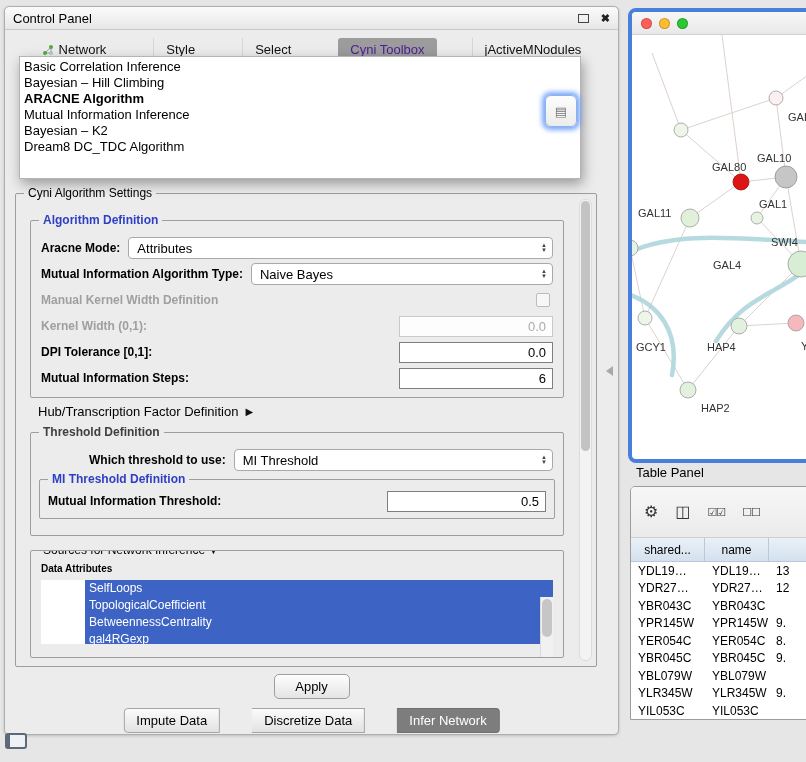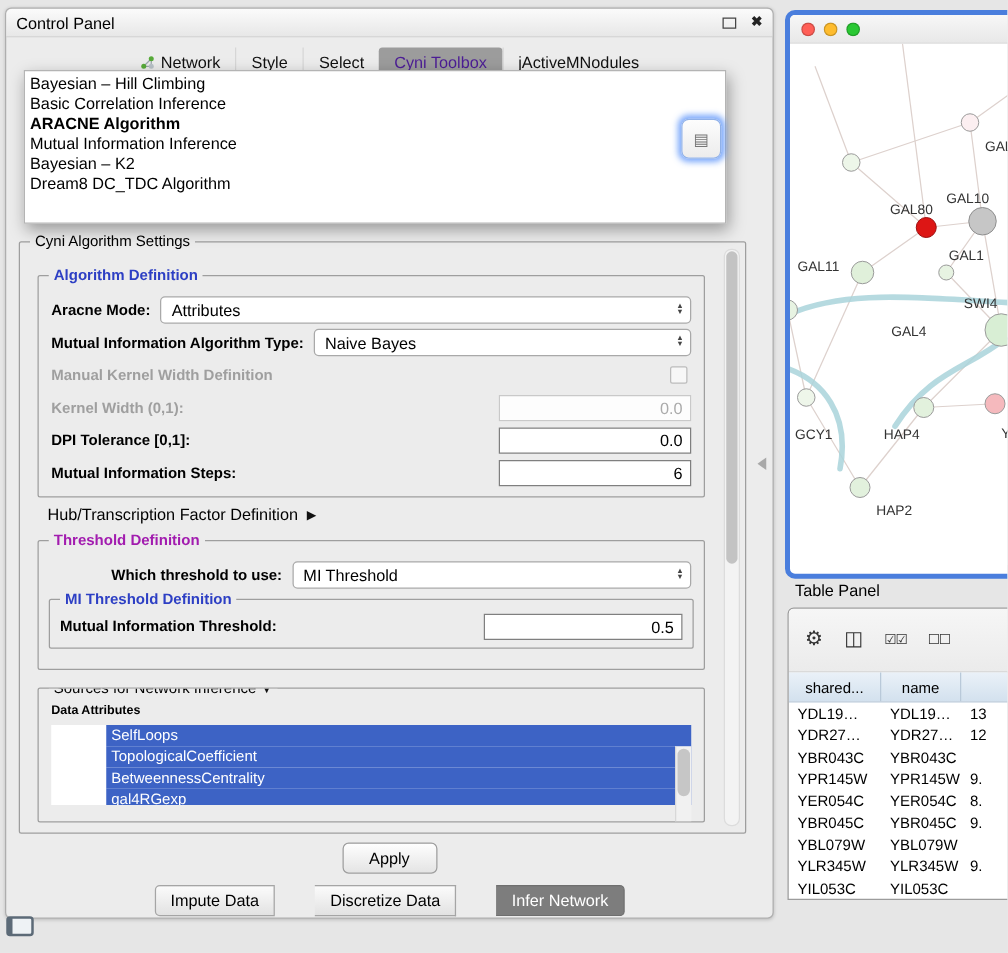--- a/index.html
+++ b/index.html
@@ -9,21 +9,21 @@
   
   .cpanel{position:absolute;left:4px;top:6px;width:613px;height:727px;background:#ececec;
     border:1px solid #aeaeae;border-radius:5px;box-shadow:0 1px 3px rgba(0,0,0,.18);}
   .titlebar{height:22px;display:flex;align-items:center;padding:0 8px;
     background:linear-gradient(#fbfbfb,#e7e7e7);border-bottom:1px solid #c9c9c9;
     border-radius:5px 5px 0 0;font-size:13px;}
   .titlebar .spacer{flex:1;}
   .float-ico{width:9px;height:7px;border:1.5px solid #444;display:inline-block;margin-right:12px;}
   .close-ico{font-size:11px;font-weight:bold;line-height:1;color:#222;}
 
-  .tabbar{display:flex;justify-content:center;margin-top:8px;}
+  .tabbar{display:flex;justify-content:center;margin-top:8px;gap:35px;}
   .tab{display:flex;align-items:center;gap:5px;font-size:13px;padding:4px 12px;color:#111;
     border-left:1px solid #d6d6d6;background:transparent;}
   .tab:first-child{border-left:none;}
   .tab.active{background:#9c9c9c;color:#4c1d95;border-radius:3px;border-left:none;}
   .net-ico svg{display:block;}
 
   
   .dropdown{position:absolute;left:14px;top:49px;width:560px;height:119px;z-index:20;background:#fff;
     border:1px solid #b4b4b4;box-shadow:2px 5px 12px rgba(0,0,0,.35);padding-top:2px;}
   .dd-ph{text-align:center;color:#b3b3b3;font-size:13px;height:16px;line-height:16px;}
@@ -31,21 +31,21 @@
   .dd-item.bold{font-weight:bold;}
   .focus-combo{position:absolute;left:540px;top:88px;width:30px;height:30px;z-index:21;
     background:linear-gradient(#fdfdfd,#ececec);border:1px solid #8fb0e8;border-radius:6px;
     box-shadow:0 0 5px 2.5px rgba(88,145,250,.8);display:flex;align-items:center;justify-content:center;
     font-size:13px;color:#777;}
 
   
   .grp{position:relative;border:1px solid #9e9e9e;border-radius:2px;}
   .grp>.legend{position:absolute;top:-8px;left:8px;background:#ececec;padding:0 4px;font-size:12px;white-space:nowrap;}
   .legend.blue{color:#2d3fc4;font-weight:bold;}
-  .legend.green{color:#a21caf;font-weight:bold;}
+  .legend.green{color:#404040;font-weight:bold;}
   #grp-settings{position:absolute;left:10px;top:186px;width:580px;height:472px;}
   #grp-algo{position:absolute;left:14px;top:26px;right:32px;height:178px;padding-top:12px;box-sizing:border-box;}
   #hub-row{position:absolute;left:22px;top:210px;font-size:13px;display:flex;align-items:center;gap:7px;}
   .tri{font-size:10px;color:#111;}
   #grp-threshold{position:absolute;left:14px;top:238px;right:32px;height:104px;padding-top:12px;box-sizing:border-box;}
   #grp-mith{position:relative;margin:8px 8px 0 8px;border:1px solid #9e9e9e;padding:10px 8px 6px 8px;}
   #grp-mith>.legend{background:#ececec;}
   #grp-sources{position:absolute;left:14px;top:356px;right:32px;height:108px;padding:12px 10px 0 10px;box-sizing:border-box;overflow:hidden;}
   .attr-title{font-size:10px;font-weight:bold;}
   .attr-list{position:relative;margin-top:6px;height:64px;background:#fff;overflow:hidden;}
@@ -243,22 +243,22 @@
         </div>
       </div>
 
       <div class="main-scroll">
         <div class="main-thumb"></div>
       </div>
     </div>
 
     <div class="dropdown">
       <div id="algo-items">
+          <div class="dd-item">Basic Correlation Inference</div>
           <div class="dd-item">Bayesian – Hill Climbing</div>
-          <div class="dd-item">Basic Correlation Inference</div>
           <div class="dd-item bold">ARACNE Algorithm</div>
           <div class="dd-item">Mutual Information Inference</div>
           <div class="dd-item">Bayesian – K2</div>
           <div class="dd-item">Dream8 DC_TDC Algorithm</div>
         </div>
     </div>
     <div class="focus-combo">
       <span>▤</span>
     </div>
 

